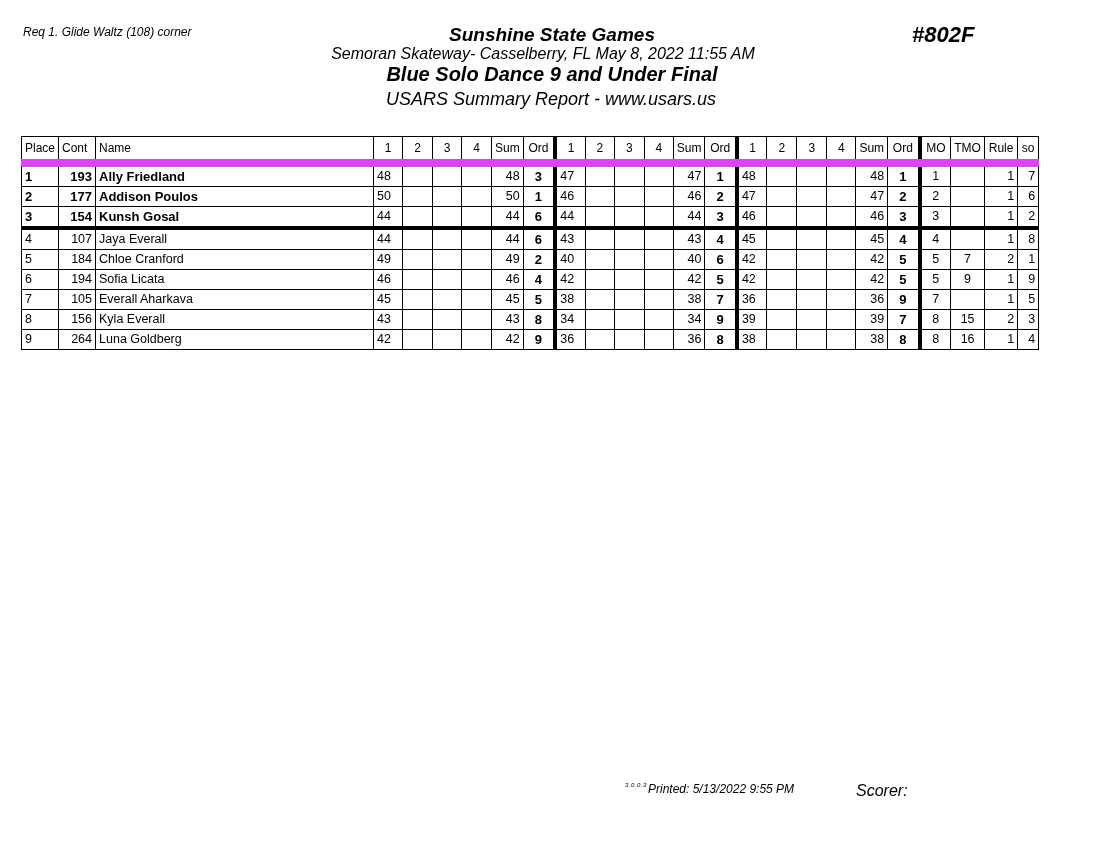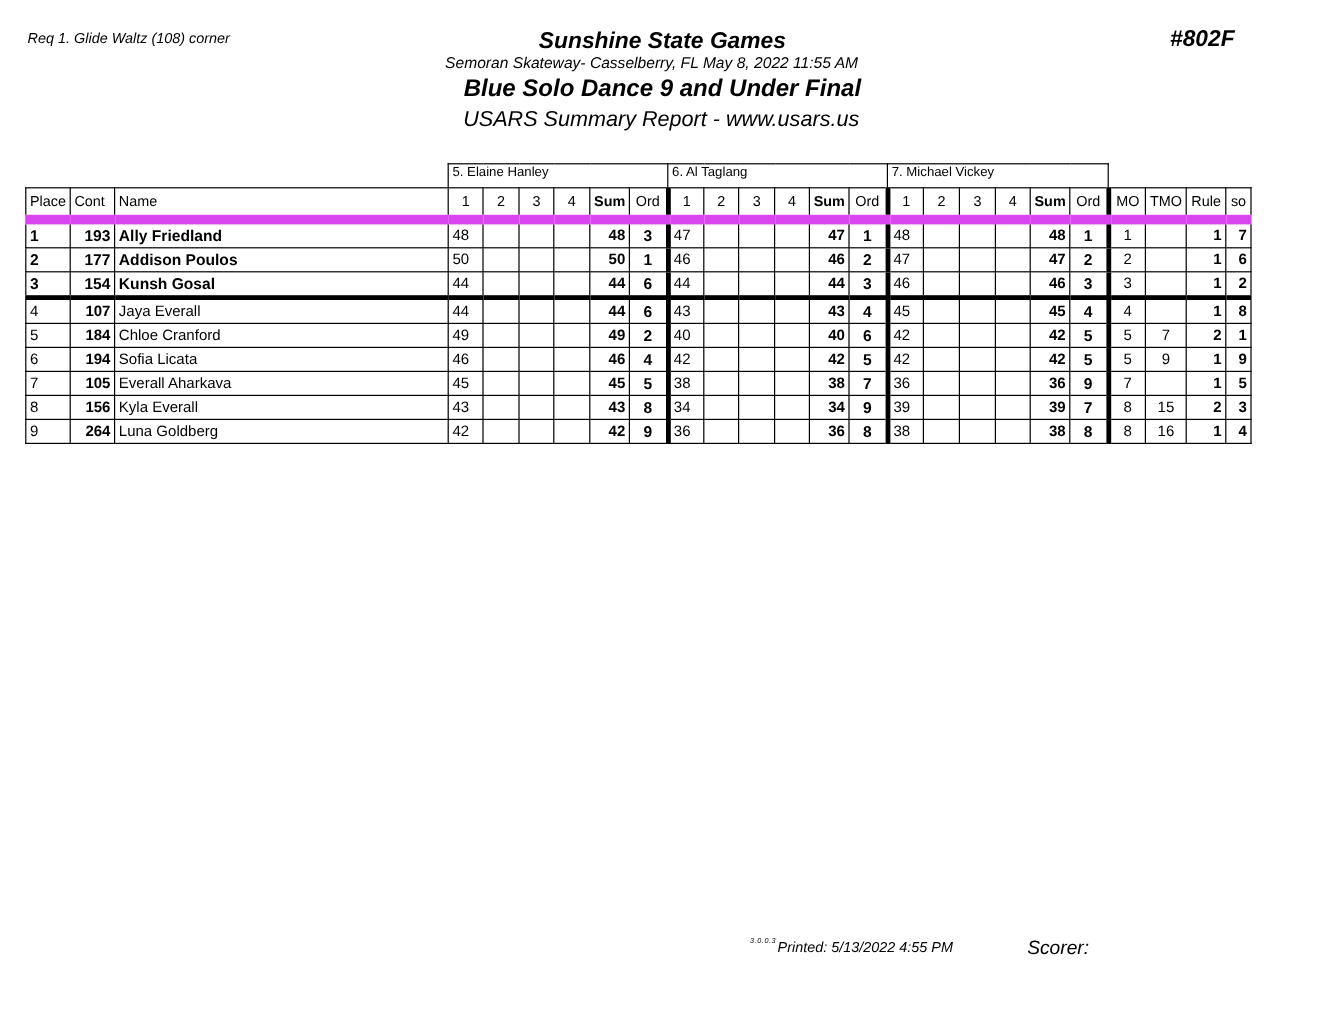--- a/index.html
+++ b/index.html
@@ -1,32 +1,32 @@
 <!DOCTYPE html>
 <html><head>
 <meta charset="utf-8">
 <style>
   html, body { margin:0; padding:0; background:#ffffff; }
   body { width:1100px; height:850px; position:relative; overflow:hidden; font-family:"Liberation Sans", sans-serif; color:#000; }
   .abs { position:absolute;font-style:italic; }
   .req { left:23px; top:25px; font-size:12px; }
-  .event-no { left:975px; top:22px; font-size:19px; font-weight:bold; }
+  .event-no { left:912px; top:22px; font-size:22px; font-weight:bold; }
   .hdr { left:0; width:1100px; text-align:center; }
   .h1 { top:24px; font-size:19px; font-weight:bold; left:0; width:1104px; }
-  .h2 { top:45px; font-size:13px; left:0; width:1086px; }
+  .h2 { top:45px; font-size:16px; left:0; width:1086px; }
   .h3 { top:63px; font-size:20px; font-weight:bold; left:0; width:1104px; }
   .h4 { top:89px; font-size:18px; left:0; width:1102px; }
 
   table.grid { position:absolute; left:21px; top:136px; border-collapse:collapse; table-layout:fixed; font-size:12.5px; }
   table.grid td { border:1px solid #000; padding:0 3px; height:19px; line-height:19px; white-space:nowrap; overflow:hidden; }
   table.grid tr.judges td { height:19px; font-size:11px; vertical-align:top; line-height:14px; }
   table.grid tr.judges td.blank { border:none; }
   table.grid tr.colhdr td { height:20px; line-height:22px; font-size:12px; border-bottom:8px solid #d946ef; }
   table.grid td.c { text-align:center; }
-  table.grid td.r { text-align:right;font-weight:bold; }
+  table.grid td.r { text-align:right; }
   table.grid td.ord { text-align:center; font-weight:bold; border-right:4px solid #000; font-size:13px; }
   table.grid td.thickL { border-left:4px solid #000; }
   table.grid tr.top td.bold { font-weight:bold; font-size:13px; }
   table.grid tr.sep td { border-bottom:4px solid #000; }
   .footer-code { left:625px; top:782px; font-size:6px; letter-spacing:0.5px; }
   .printed { left:648px; top:782px; font-size:12px; }
   .scorer { left:856px; top:782px; font-size:16px; }
 </style>
 </head>
 <body>
@@ -60,27 +60,20 @@
       <col style="width:30px">
       <col style="width:29px">
       <col style="width:30px">
       <col style="width:32px">
     <col style="width:31px">
       <col style="width:34px">
       <col style="width:33px">
       <col style="width:21px">
   </colgroup>
   <tbody id="tbody">
-    <tr class="judges">
-      <td class="blank" colspan="3"></td>
-      <td colspan="6">5.  Elaine Hanley</td>
-      <td colspan="6">6.  Al Taglang</td>
-      <td colspan="6">7.  Michael Vickey</td>
-      <td class="blank" colspan="4"></td>
-    </tr>
     <tr class="colhdr" id="colhdr">
         <td>Place</td>
         <td>Cont</td>
         <td>Name</td>
         <td class="c">1</td>
         <td class="c">2</td>
         <td class="c">3</td>
         <td class="c">4</td>
         <td class="r">Sum</td>
         <td class="c" style="border-right: 4px solid rgb(0, 0, 0);">Ord</td>
@@ -341,14 +334,14 @@
         <td class="ord">8</td>
         <td class="c">8</td>
         <td class="c">16</td>
         <td class="r">1</td>
         <td class="r">4</td>
       </tr>
     </tbody>
 </table>
 
 <div class="abs footer-code">3.0.0.3</div>
-<div class="abs printed">Printed:  5/13/2022  4:55 PM</div>
+<div class="abs printed">Printed:  5/13/2022  9:55 PM</div>
 <div class="abs scorer">Scorer:</div>
 
 </body></html>

